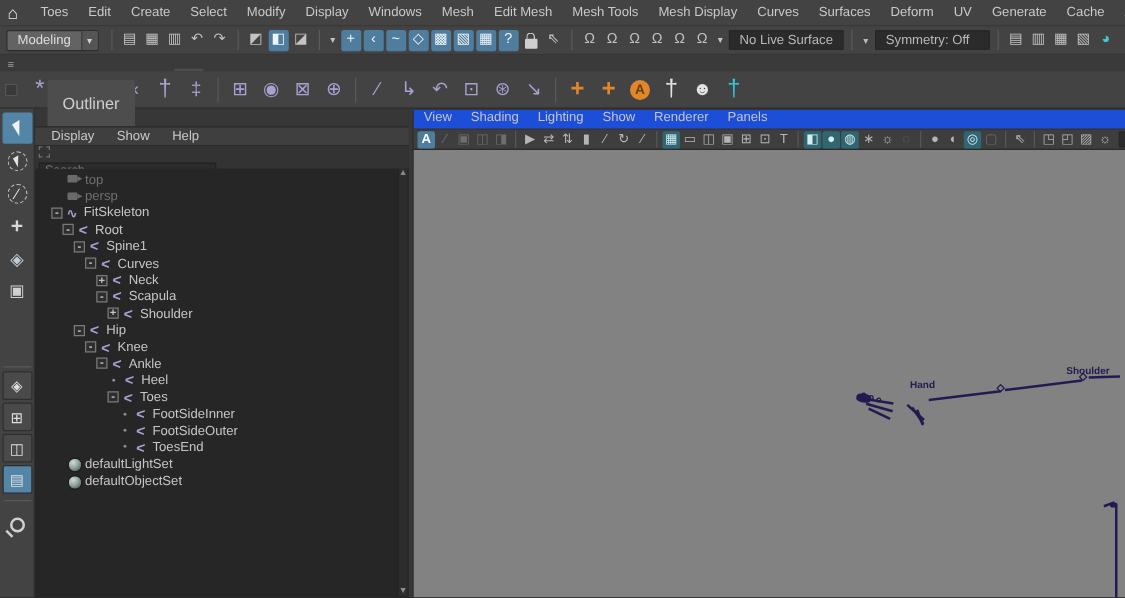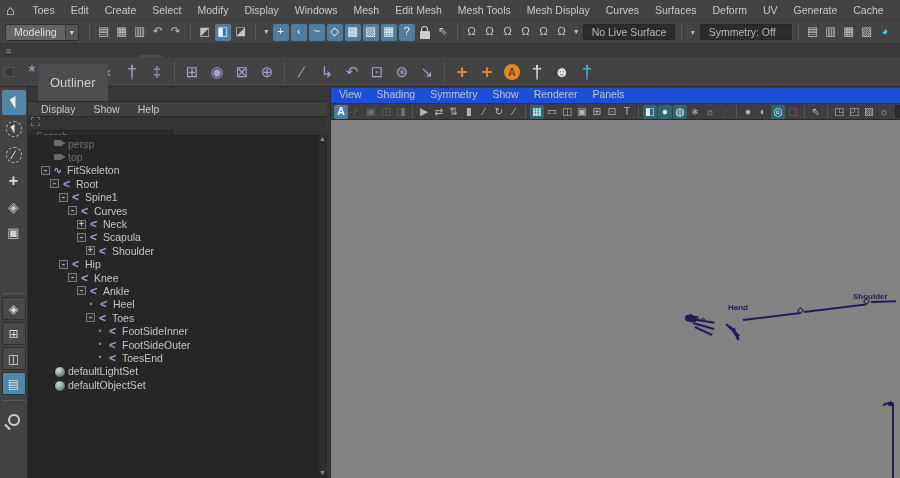--- a/index.html
+++ b/index.html
@@ -427,26 +427,26 @@
       <span class="ofilter"></span>
       <input class="osearch" placeholder="Search..." style="">
       <span class="oarr">▼</span>
     </div>
     <div class="otree">
       <div>
 
       <div class="trow muted" style="padding-left: 13px;">
             <span class="exp"></span>
             <span class="ticn icn-camera"></span>
-            <span class="lbl">persp</span>
+            <span class="lbl">top</span>
           </div>
           <div class="trow muted" style="padding-left: 13px;">
             <span class="exp"></span>
             <span class="ticn icn-camera"></span>
-            <span class="lbl">top</span>
+            <span class="lbl">persp</span>
           </div>
           <div class="trow" style="padding-left: 13px;">
             <span class="exp box">-</span>
             <span class="ticn icn-curve"></span>
             <span class="lbl">FitSkeleton</span>
           </div>
           <div class="trow" style="padding-left: 22px;">
             <span class="exp box">-</span>
             <span class="ticn icn-joint"></span>
             <span class="lbl">Root</span>
@@ -532,21 +532,21 @@
         <span class="sar">▼</span>
       </div>
     </div>
   </div>
 
   <div class="viewport">
     <div class="vmenus">
 
     <span class="vmi">View</span>
         <span class="vmi">Shading</span>
-        <span class="vmi">Symmetry</span>
+        <span class="vmi">Lighting</span>
         <span class="vmi">Show</span>
         <span class="vmi">Renderer</span>
         <span class="vmi">Panels</span>
       </div>
     <div class="vtoolbar">
       <div style="display:flex;align-items:center;gap:1px;">
 
       <span class="vg bluebox">
             <span>A</span>
           </span>

